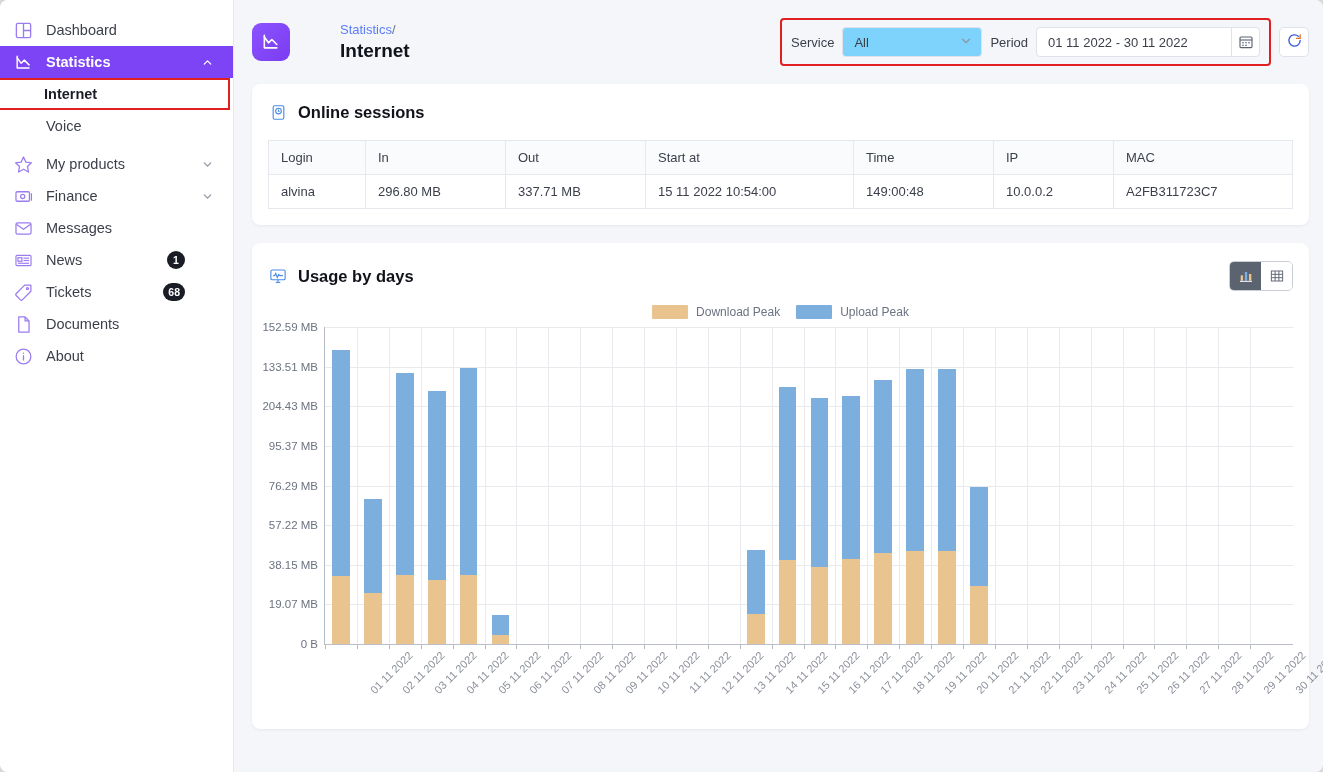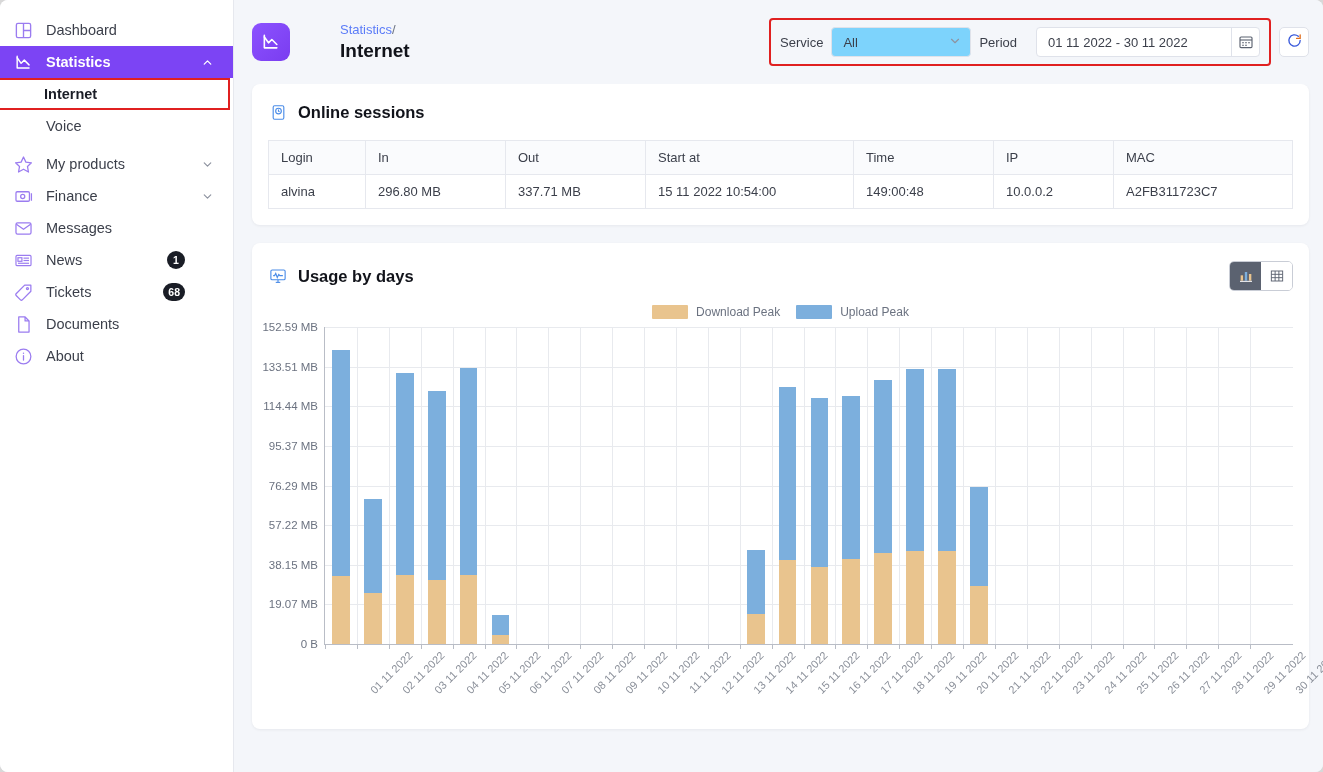--- a/index.html
+++ b/index.html
@@ -129,21 +129,20 @@
   }
   .select .v { flex: 1; }
   .period-box {
     width: 224px; height: 30px;
     border: 1px solid #dfe2ea; border-radius: 4px;
     background: #fff;
     display: flex; align-items: center;
     padding-left: 11px;
     font-size: 13px; color: #3b3f4a;
     cursor: pointer;
-    margin-left: 11px;
   }
   .period-box .v { flex: 1; }
   .cal-btn {
     width: 28px; height: 28px;
     border-left: 1px solid #dfe2ea;
     display: flex; align-items: center; justify-content: center;
     cursor: pointer;
   }
   .refresh-btn {
     width: 30px; height: 30px;
@@ -522,21 +521,21 @@
           </div>
 
           <div class="plot-row">
             <div class="y-axis" id="yaxis">
                 <div class="y-lab" style="top: 317px;">0 B</div>
                 <div class="y-lab" style="top: 277.383px;">19.07 MB</div>
                 <div class="y-lab" style="top: 237.745px;">38.15 MB</div>
                 <div class="y-lab" style="top: 198.128px; text-align: center;">57.22 MB</div>
                 <div class="y-lab" style="top: 158.51px;">76.29 MB</div>
                 <div class="y-lab" style="top: 118.872px;">95.37 MB</div>
-                <div class="y-lab" style="top: 79.2552px;">114.44 MB</div>
+                <div class="y-lab" style="top: 79.2552px;">204.43 MB</div>
                 <div class="y-lab" style="top: 39.638px;">133.51 MB</div>
                 <div class="y-lab" style="top: 0px;">152.59 MB</div>
               </div>
             <div class="plot" id="plot">
                 <div class="gl" style="top: 277.383px;"></div>
                 <div class="gl" style="top: 237.745px;"></div>
                 <div class="gl" style="top: 198.128px;"></div>
                 <div class="gl" style="top: 158.51px;"></div>
                 <div class="gl" style="top: 118.872px;"></div>
                 <div class="gl" style="top: 79.2552px;"></div>

